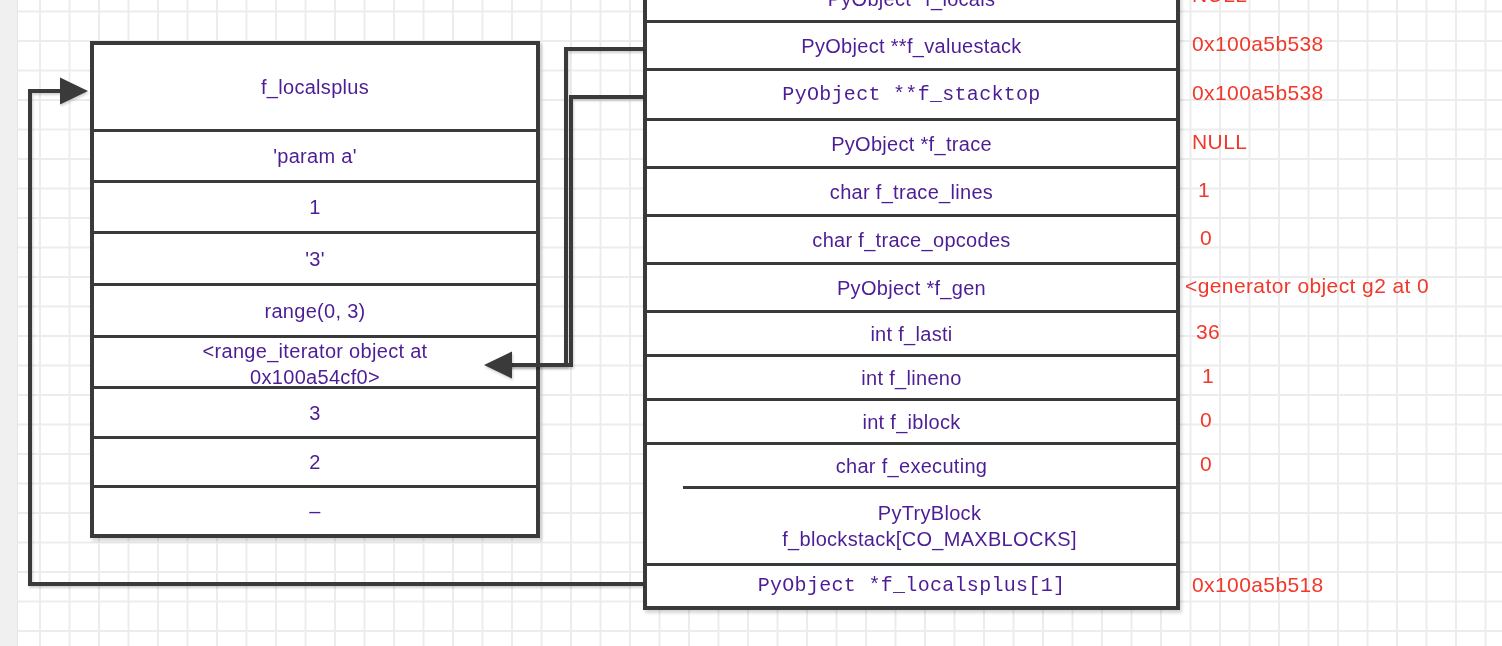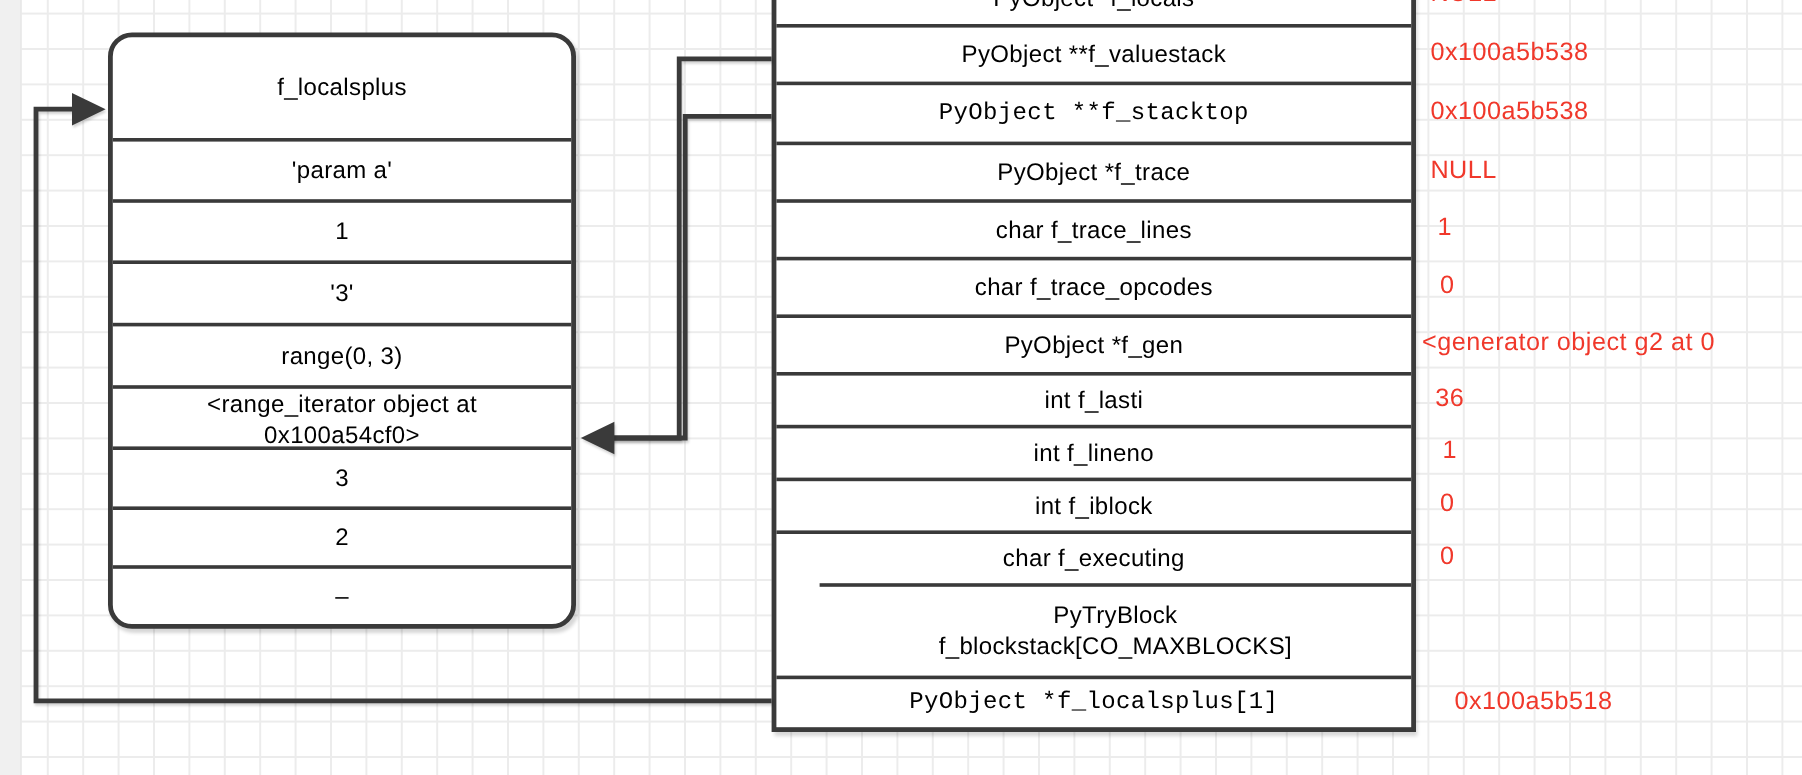--- a/index.html
+++ b/index.html
@@ -23,21 +23,21 @@
 
   
   .box {
     position:absolute; background:#ffffff; border:4px solid #3a3a3a;
     box-shadow:2px 3px 3px rgba(0,0,0,0.16);
     display:flex; flex-direction:column;
   }
   .row {
     position:relative; display:flex; align-items:center; justify-content:center;
     text-align:center; overflow:hidden;
-    color:#000000; font-size:20px; letter-spacing:0.3px; line-height:26px;
+    color:#4c1d95; font-size:20px; letter-spacing:0.3px; line-height:26px;
   }
   .row + .row { border-top:3.5px solid #3a3a3a; }
   .row .cell-text { display:block; }
   .wrap-narrow .cell-text { max-width:300px; }
 
   
   .val {
     position:absolute; display:flex; align-items:center;
     color:#f0382b; font-size:21px; letter-spacing:0.4px; white-space:nowrap;
   }
@@ -47,21 +47,21 @@
   svg.connectors path { filter:drop-shadow(1.5px 2px 1px rgba(0,0,0,0.18)); }
 </style>
 </head>
 <body>
 
 <div id="canvas">
 
   <div class="grid"></div>
   <div class="page-margin"></div>
 
-  <div class="box" style="left:90px; top:27px; width:390px;border-radius:20px;">
+  <div class="box" style="left:90px; top:41px; width:450px;">
     <div class="row" style="height:84px;">
       <span class="cell-text">f_localsplus</span>
     </div>
     <div class="row" style="height:51px;">
       <span class="cell-text">'param a'</span>
     </div>
     <div class="row" style="height:51px;">
       <span class="cell-text">1</span>
     </div>
     <div class="row" style="height:52px;">
@@ -130,21 +130,21 @@
   <div class="val" style="left:1192px; top:20px;  height:48px;">0x100a5b538</div>
   <div class="val" style="left:1192px; top:68px;  height:50px;">0x100a5b538</div>
   <div class="val" style="left:1192px; top:118px; height:48px;">NULL</div>
   <div class="val" style="left:1198px; top:166px; height:48px;">1</div>
   <div class="val" style="left:1200px; top:214px; height:48px;">0</div>
   <div class="val" style="left:1185px; top:262px; height:48px;">&lt;generator object g2 at 0</div>
   <div class="val" style="left:1196px; top:310px; height:44px;">36</div>
   <div class="val" style="left:1202px; top:354px; height:44px;">1</div>
   <div class="val" style="left:1200px; top:398px; height:44px;">0</div>
   <div class="val" style="left:1200px; top:442px; height:44px;">0</div>
-  <div class="val" style="left:1192px; top:563px; height:43px;padding-left:20px;">0x100a5b518</div>
+  <div class="val" style="left:1192px; top:563px; height:43px;">0x100a5b518</div>
 
   <svg class="connectors" width="1502" height="646" viewBox="0 0 1502 646">
 
     <path d="M 643 49 L 566 49 L 566 365 L 508 365" fill="none" stroke="#3a3a3a" stroke-width="4"></path>
 
     <path d="M 643 97 L 571 97 L 571 365 L 508 365" fill="none" stroke="#3a3a3a" stroke-width="4"></path>
     <path d="M 484 365 L 512 351.5 L 512 378.5 Z" fill="#3a3a3a"></path>
 
     <path d="M 643 584 L 30 584 L 30 91 L 60 91" fill="none" stroke="#3a3a3a" stroke-width="4"></path>
     <path d="M 88 91 L 60 77.5 L 60 104.5 Z" fill="#3a3a3a"></path>

